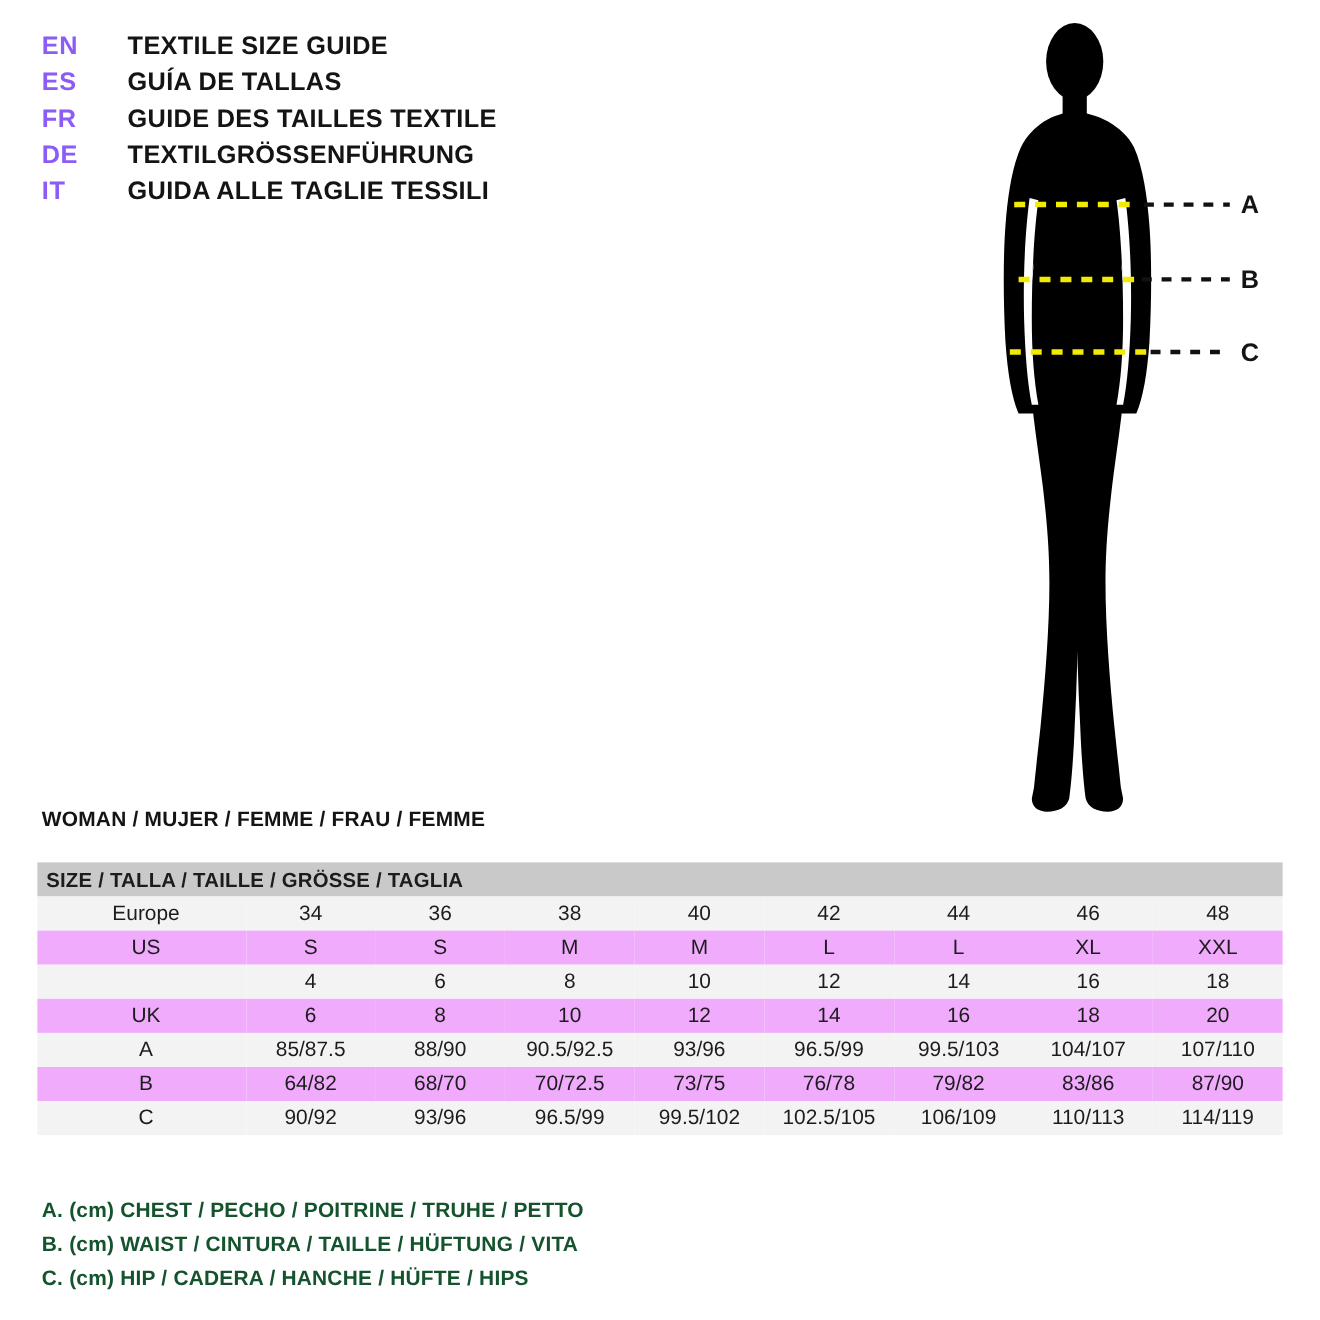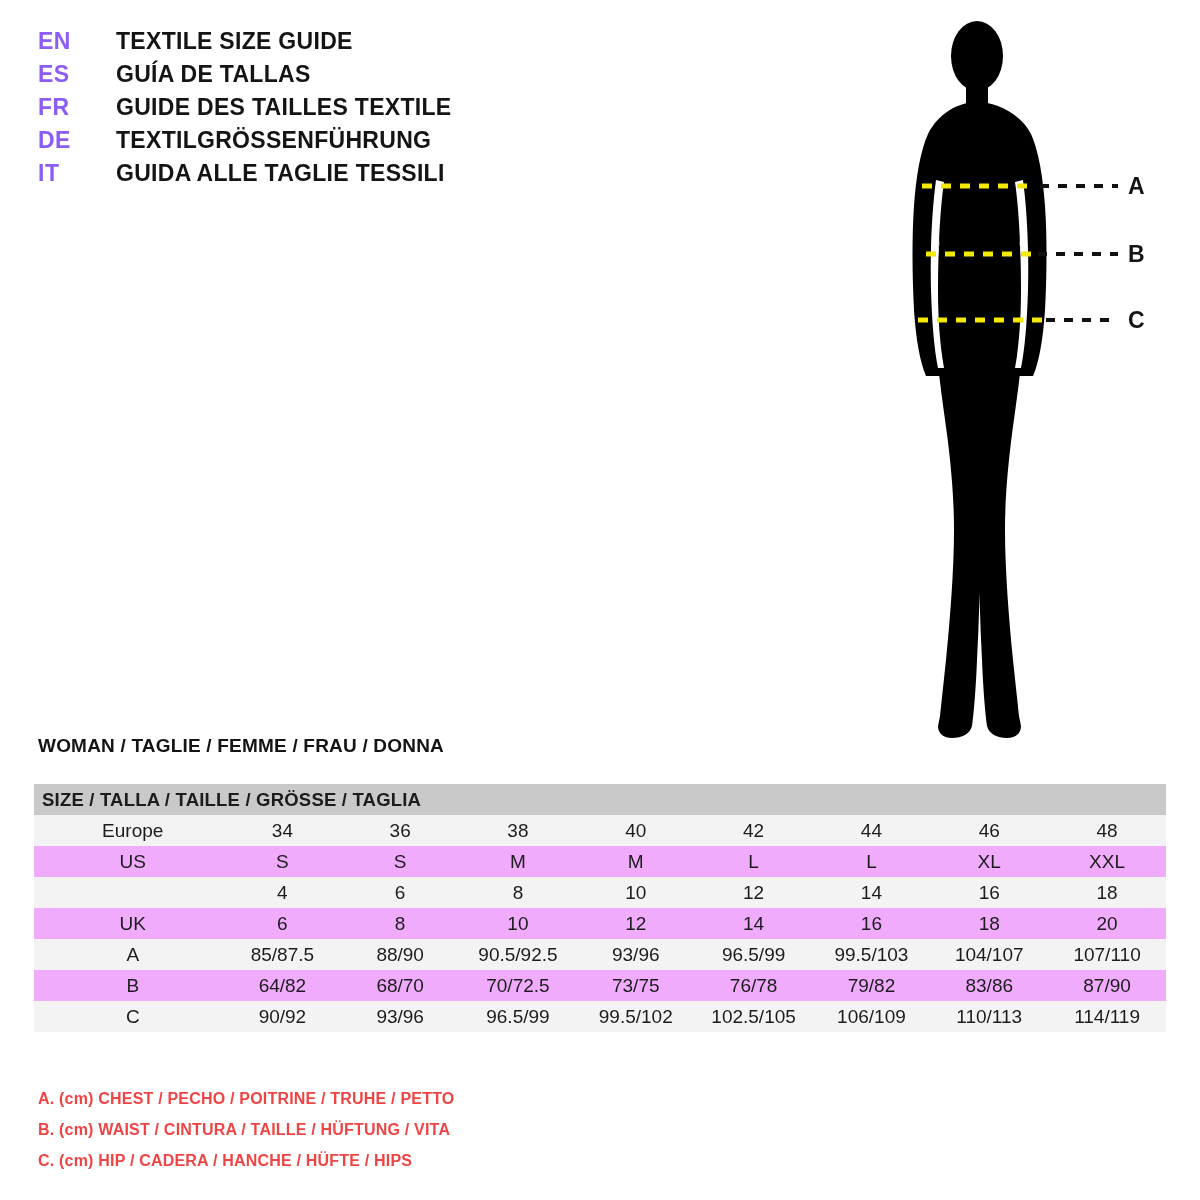--- a/index.html
+++ b/index.html
@@ -114,24 +114,24 @@
   }
 
   
   #footnotes {
     position: absolute;
     left: 38px;
     top: 1090px;
     width: 900px;
   }
   .footnote {
-    font-size: 16px;
+    font-size: 19px;
     font-weight: bold;
     letter-spacing: 0.2px;
-    color: #ef4444;
+    color: #14532d;
     height: 31px;
     white-space: nowrap;
   }
 </style>
 </head>
 <body>
 
 <div id="lang-block">
   <div class="lang-row">
     <span class="lang-code">EN</span>
@@ -211,21 +211,21 @@
     <line x1="180" y1="176" x2="258" y2="176" stroke="#111111" stroke-width="4" stroke-dasharray="9 9"></line>
     <line x1="178" y1="244" x2="258" y2="244" stroke="#111111" stroke-width="4" stroke-dasharray="9 9"></line>
     <line x1="186" y1="310" x2="258" y2="310" stroke="#111111" stroke-width="4" stroke-dasharray="9 9"></line>
   </svg>
 
   <span class="measure-letter" style="left:268px; top:163px;">A</span>
   <span class="measure-letter" style="left:268px; top:231px;">B</span>
   <span class="measure-letter" style="left:268px; top:297px;">C</span>
 </div>
 
-<div id="section-caption">WOMAN / TAGLIE / FEMME / FRAU / DONNA</div>
+<div id="section-caption">WOMAN / MUJER / FEMME / FRAU / FEMME</div>
 
 <table id="size-table">
   <tbody>
     <tr class="header-row">
       <td colspan="9">SIZE / TALLA / TAILLE / GRÖSSE / TAGLIA</td>
     </tr>
 
     <tr class="band-light">
       <td class="label-cell">Europe</td>
       <td class="val-cell">34</td>

